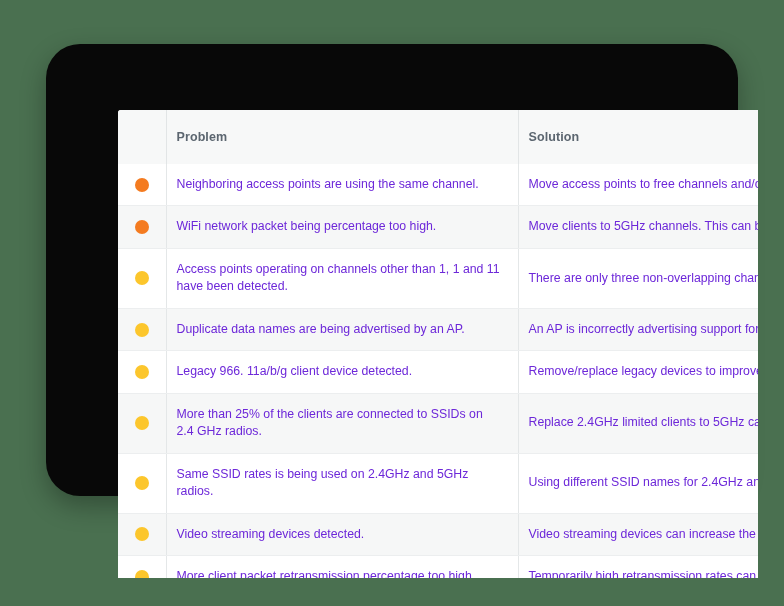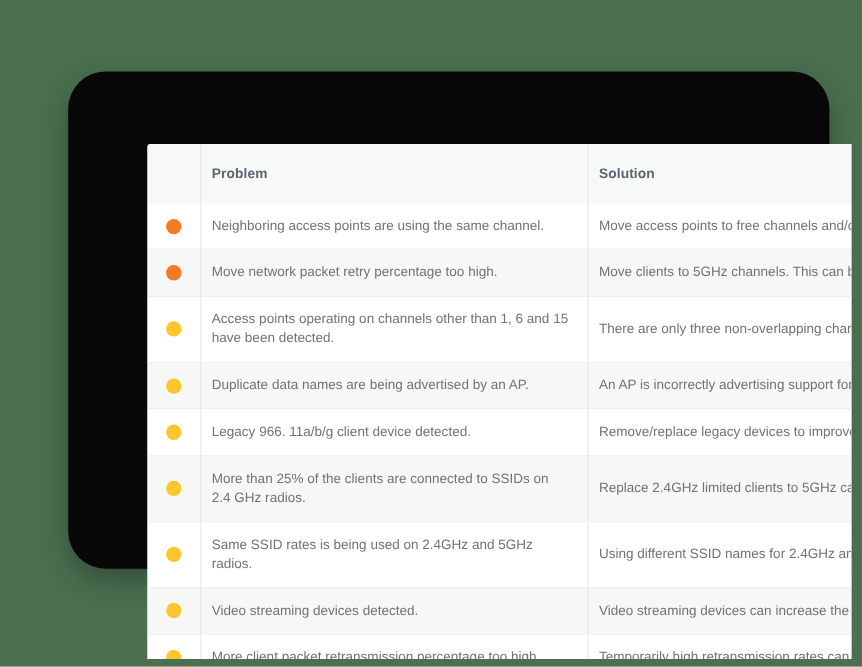--- a/index.html
+++ b/index.html
@@ -10,28 +10,27 @@
     width: 784px;
     height: 606px;
     background: #4a7050;
     font-family: "Liberation Sans", sans-serif;
     overflow: hidden;
   }
 
   
   #device-frame {
     position: absolute;
-    left: 62px;
+    left: 46px;
     top: 44px;
     width: 692px;
     height: 452px;
     background: #080808;
     border-radius: 34px;
     box-shadow: 0 10px 26px rgba(0,0,0,0.30);
-    margin-top: 21px;
   }
 
   
   #viewport {
     position: absolute;
     left: 72px;
     top: 66px;
     width: 640px;
     height: 468px;
     background: #ffffff;
@@ -69,21 +68,21 @@
   #data-table thead th.solution-head {
     border-right: none;
   }
 
   #data-table tbody tr.row-odd  { background: #ffffff; }
   #data-table tbody tr.row-even { background: #f6f7f7; }
 
   #data-table tbody td {
     padding: 12px 16px 12px 10px;
     font-size: 12.3px;
-    color: #737373;
+    color: #6d28d9;
     line-height: 1.42;
     vertical-align: middle;
     border-right: 1px solid #e4e7e8;
     border-bottom: 1px solid #eceeef;
   }
   #data-table tbody td.cell-solution {
     border-right: none;
     white-space: nowrap;
   }
   #data-table tbody td.cell-status {
@@ -119,26 +118,26 @@
         </tr>
       </thead>
       <tbody id="table-body">
           <tr class="row-odd">
             <td class="cell-status"><span class="status-dot" style="background: rgb(244, 123, 32);"></span></td>
             <td class="cell-problem">Neighboring access points are using the same channel.</td>
             <td class="cell-solution">Move access points to free channels and/o</td>
           </tr>
           <tr class="row-even">
             <td class="cell-status"><span class="status-dot" style="background: rgb(244, 123, 32);"></span></td>
-            <td class="cell-problem">Move network packet retry percentage too high.</td>
+            <td class="cell-problem">WiFi network packet being percentage too high.</td>
             <td class="cell-solution">Move clients to 5GHz channels. This can b</td>
           </tr>
           <tr class="row-odd">
             <td class="cell-status"><span class="status-dot" style="background: rgb(252, 198, 44);"></span></td>
-            <td class="cell-problem">Access points operating on channels other than 1, 6 and 15 have been detected.</td>
+            <td class="cell-problem">Access points operating on channels other than 1, 1 and 11 have been detected.</td>
             <td class="cell-solution">There are only three non-overlapping chan</td>
           </tr>
           <tr class="row-even">
             <td class="cell-status"><span class="status-dot" style="background: rgb(252, 198, 44);"></span></td>
             <td class="cell-problem">Duplicate data names are being advertised by an AP.</td>
             <td class="cell-solution">An AP is incorrectly advertising support for</td>
           </tr>
           <tr class="row-odd">
             <td class="cell-status"><span class="status-dot" style="background: rgb(252, 198, 44);"></span></td>
             <td class="cell-problem">Legacy 966. 11a/b/g client device detected.</td>

